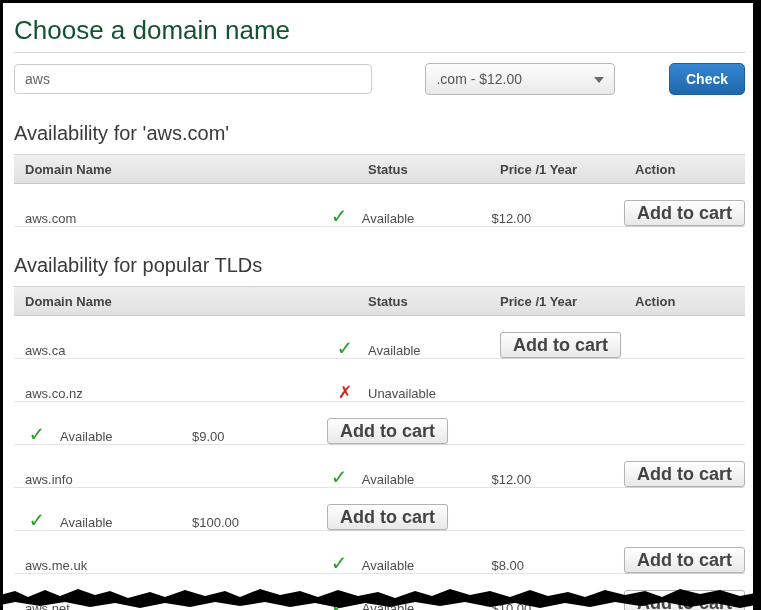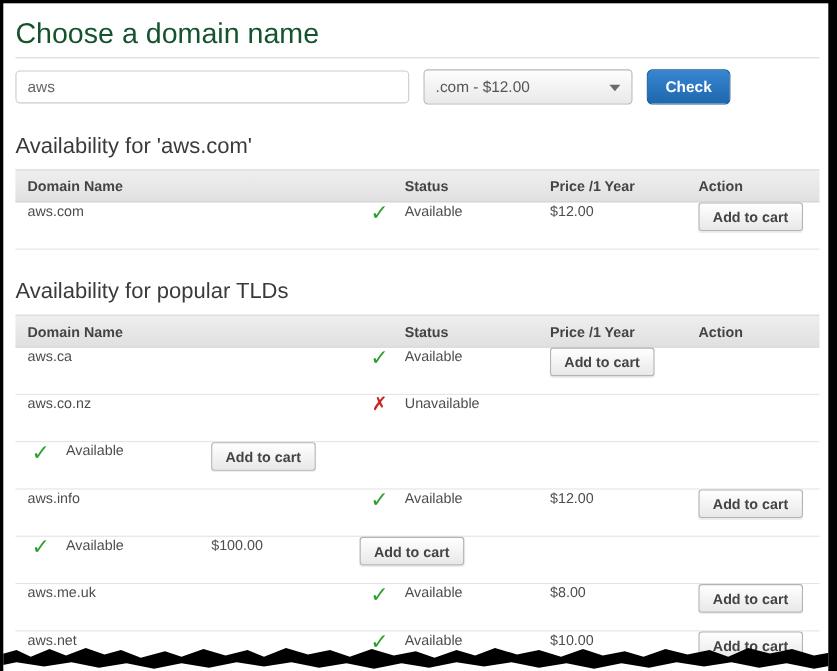--- a/index.html
+++ b/index.html
@@ -6,21 +6,21 @@
   *{box-sizing:border-box;}
   .frame{
     position:relative;width:761px;height:610px;background:#fff;
     border-top:3px solid #000;border-left:3px solid #000;border-right:8px solid #000;
     overflow:hidden;
     font-family:"Liberation Sans","DejaVu Sans",sans-serif;
   }
   .content{padding:0 8px 0 11px;}
   .page-title{font-size:26px;font-weight:400;color:#14532d;margin:12px 0 6px 0;}
   .title-divider{height:1px;background:#d7d7d7;margin:0 0 10px 0;}
-  .search-row{display:flex;align-items:center;margin-top:0;}
+  .search-row{display:flex;align-items:center;margin-top:0;justify-content:space-between;}
   .domain-input{
     width:358px;height:30px;border:1px solid #ccc;border-radius:4px;
     padding:0 10px;font-size:14px;color:#666;outline:none;
     font-family:"Liberation Sans","DejaVu Sans",sans-serif;
   }
   .tld-select{
     margin-left:13px;width:190px;height:32px;border:1px solid #b7b7b7;border-radius:4px;
     background:linear-gradient(#fdfdfd,#e9e9e9);
     display:flex;align-items:center;position:relative;
     font-size:14px;color:#555;padding:0 26px 0 10px;cursor:pointer;
@@ -42,35 +42,35 @@
     background:linear-gradient(#efefef,#e0e0e0);
     border-top:1px solid #d2d2d2;border-bottom:1px solid #c9c9c9;
     font-size:13px;font-weight:bold;color:#444;
   }
   .th{white-space:nowrap;}
   .h-domain{width:354px;padding-left:11px;}
   .h-status{width:132px;}
   .h-price{width:135px;}
   .h-action{flex:1;}
   .trow{
-    display:flex;height:43px;align-items:flex-start;
+    display:flex;height:43px;align-items:flex-end;
     border-bottom:1px solid #e4e4e4;font-size:13px;color:#4d4d4d;
   }
   .td{white-space:nowrap;}
   .c-domain{width:308px;padding-left:11px;}
   .c-icon{width:46px;text-align:center;}
   .c-status{width:132px;}
   .c-price{width:135px;}
   .c-action{flex:1;}
   .icon-check{color:#2e9e2e;font-size:20px;font-weight:bold;line-height:1;}
   .icon-x{color:#cc2222;font-size:17px;font-weight:bold;line-height:1;}
   .add-cart-btn{
     height:26px;padding:0 12px;border:1px solid #b3b3b3;border-radius:3px;
     background:linear-gradient(#ffffff,#e8e8e8);
-    font-size:13px;font-weight:bold;color:#444;cursor:pointer;
+    font-size:18px;font-weight:bold;color:#444;cursor:pointer;
     box-shadow:0 1px 1px rgba(0,0,0,0.08);
     font-family:"Liberation Sans","DejaVu Sans",sans-serif;
   }
   .torn-edge{position:absolute;left:-3px;top:582px;width:761px;height:26px;pointer-events:none;}
   .corner-notch{position:absolute;top:0;right:-8px;width:4px;height:10px;background:#fff;}
 </style>
 </head>
 <body>
 
 <div class="frame">
@@ -125,20 +125,21 @@
           <div class="trow">
             <div class="td c-domain">aws.co.nz</div>
             <div class="td c-icon"><span class="icon-x">✗</span></div>
             <div class="td c-status">Unavailable</div>
             <div class="td c-price"></div>
             <div class="td c-action"></div>
           </div>
           <div class="trow">
             <div class="td c-icon"><span class="icon-check">✓</span></div>
             <div class="td c-status">Available</div>
+            <div class="td c-price">$9.00</div>
             <div class="td c-action"><button class="add-cart-btn">Add to cart</button></div>
           </div>
           <div class="trow">
             <div class="td c-domain">aws.info</div>
             <div class="td c-icon"><span class="icon-check">✓</span></div>
             <div class="td c-status">Available</div>
             <div class="td c-price">$12.00</div>
             <div class="td c-action"><button class="add-cart-btn">Add to cart</button></div>
           </div>
           <div class="trow">

